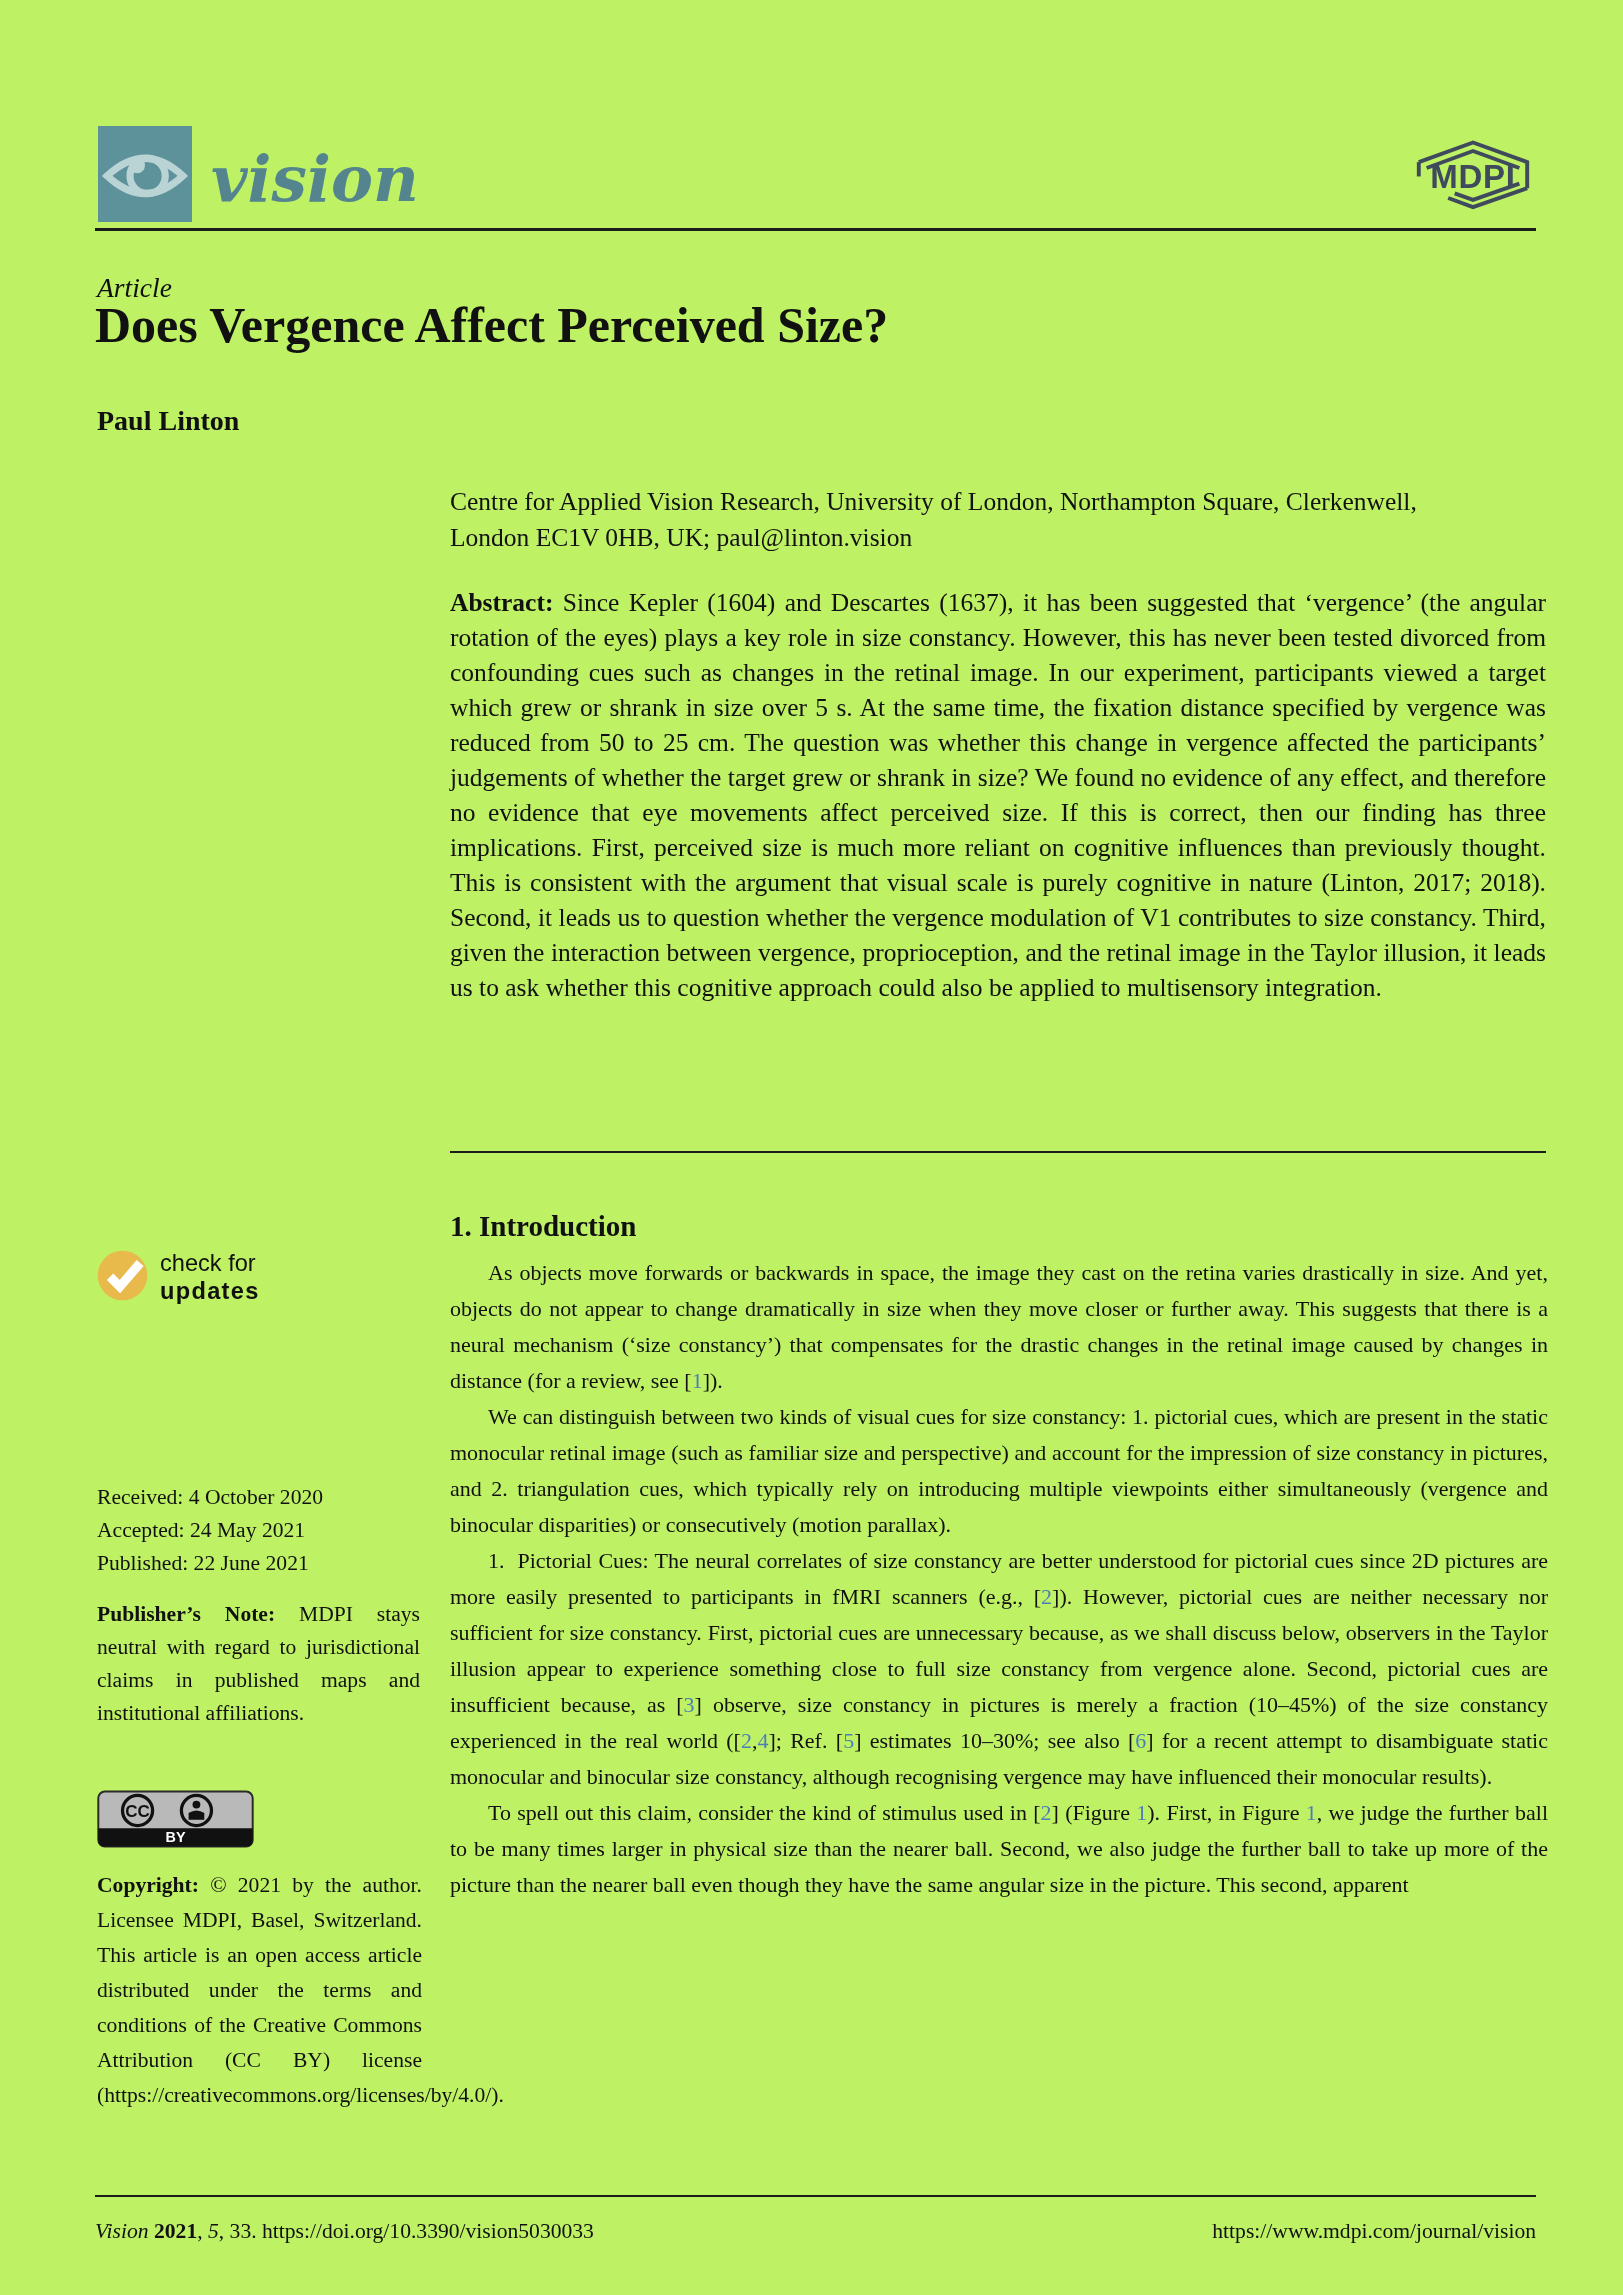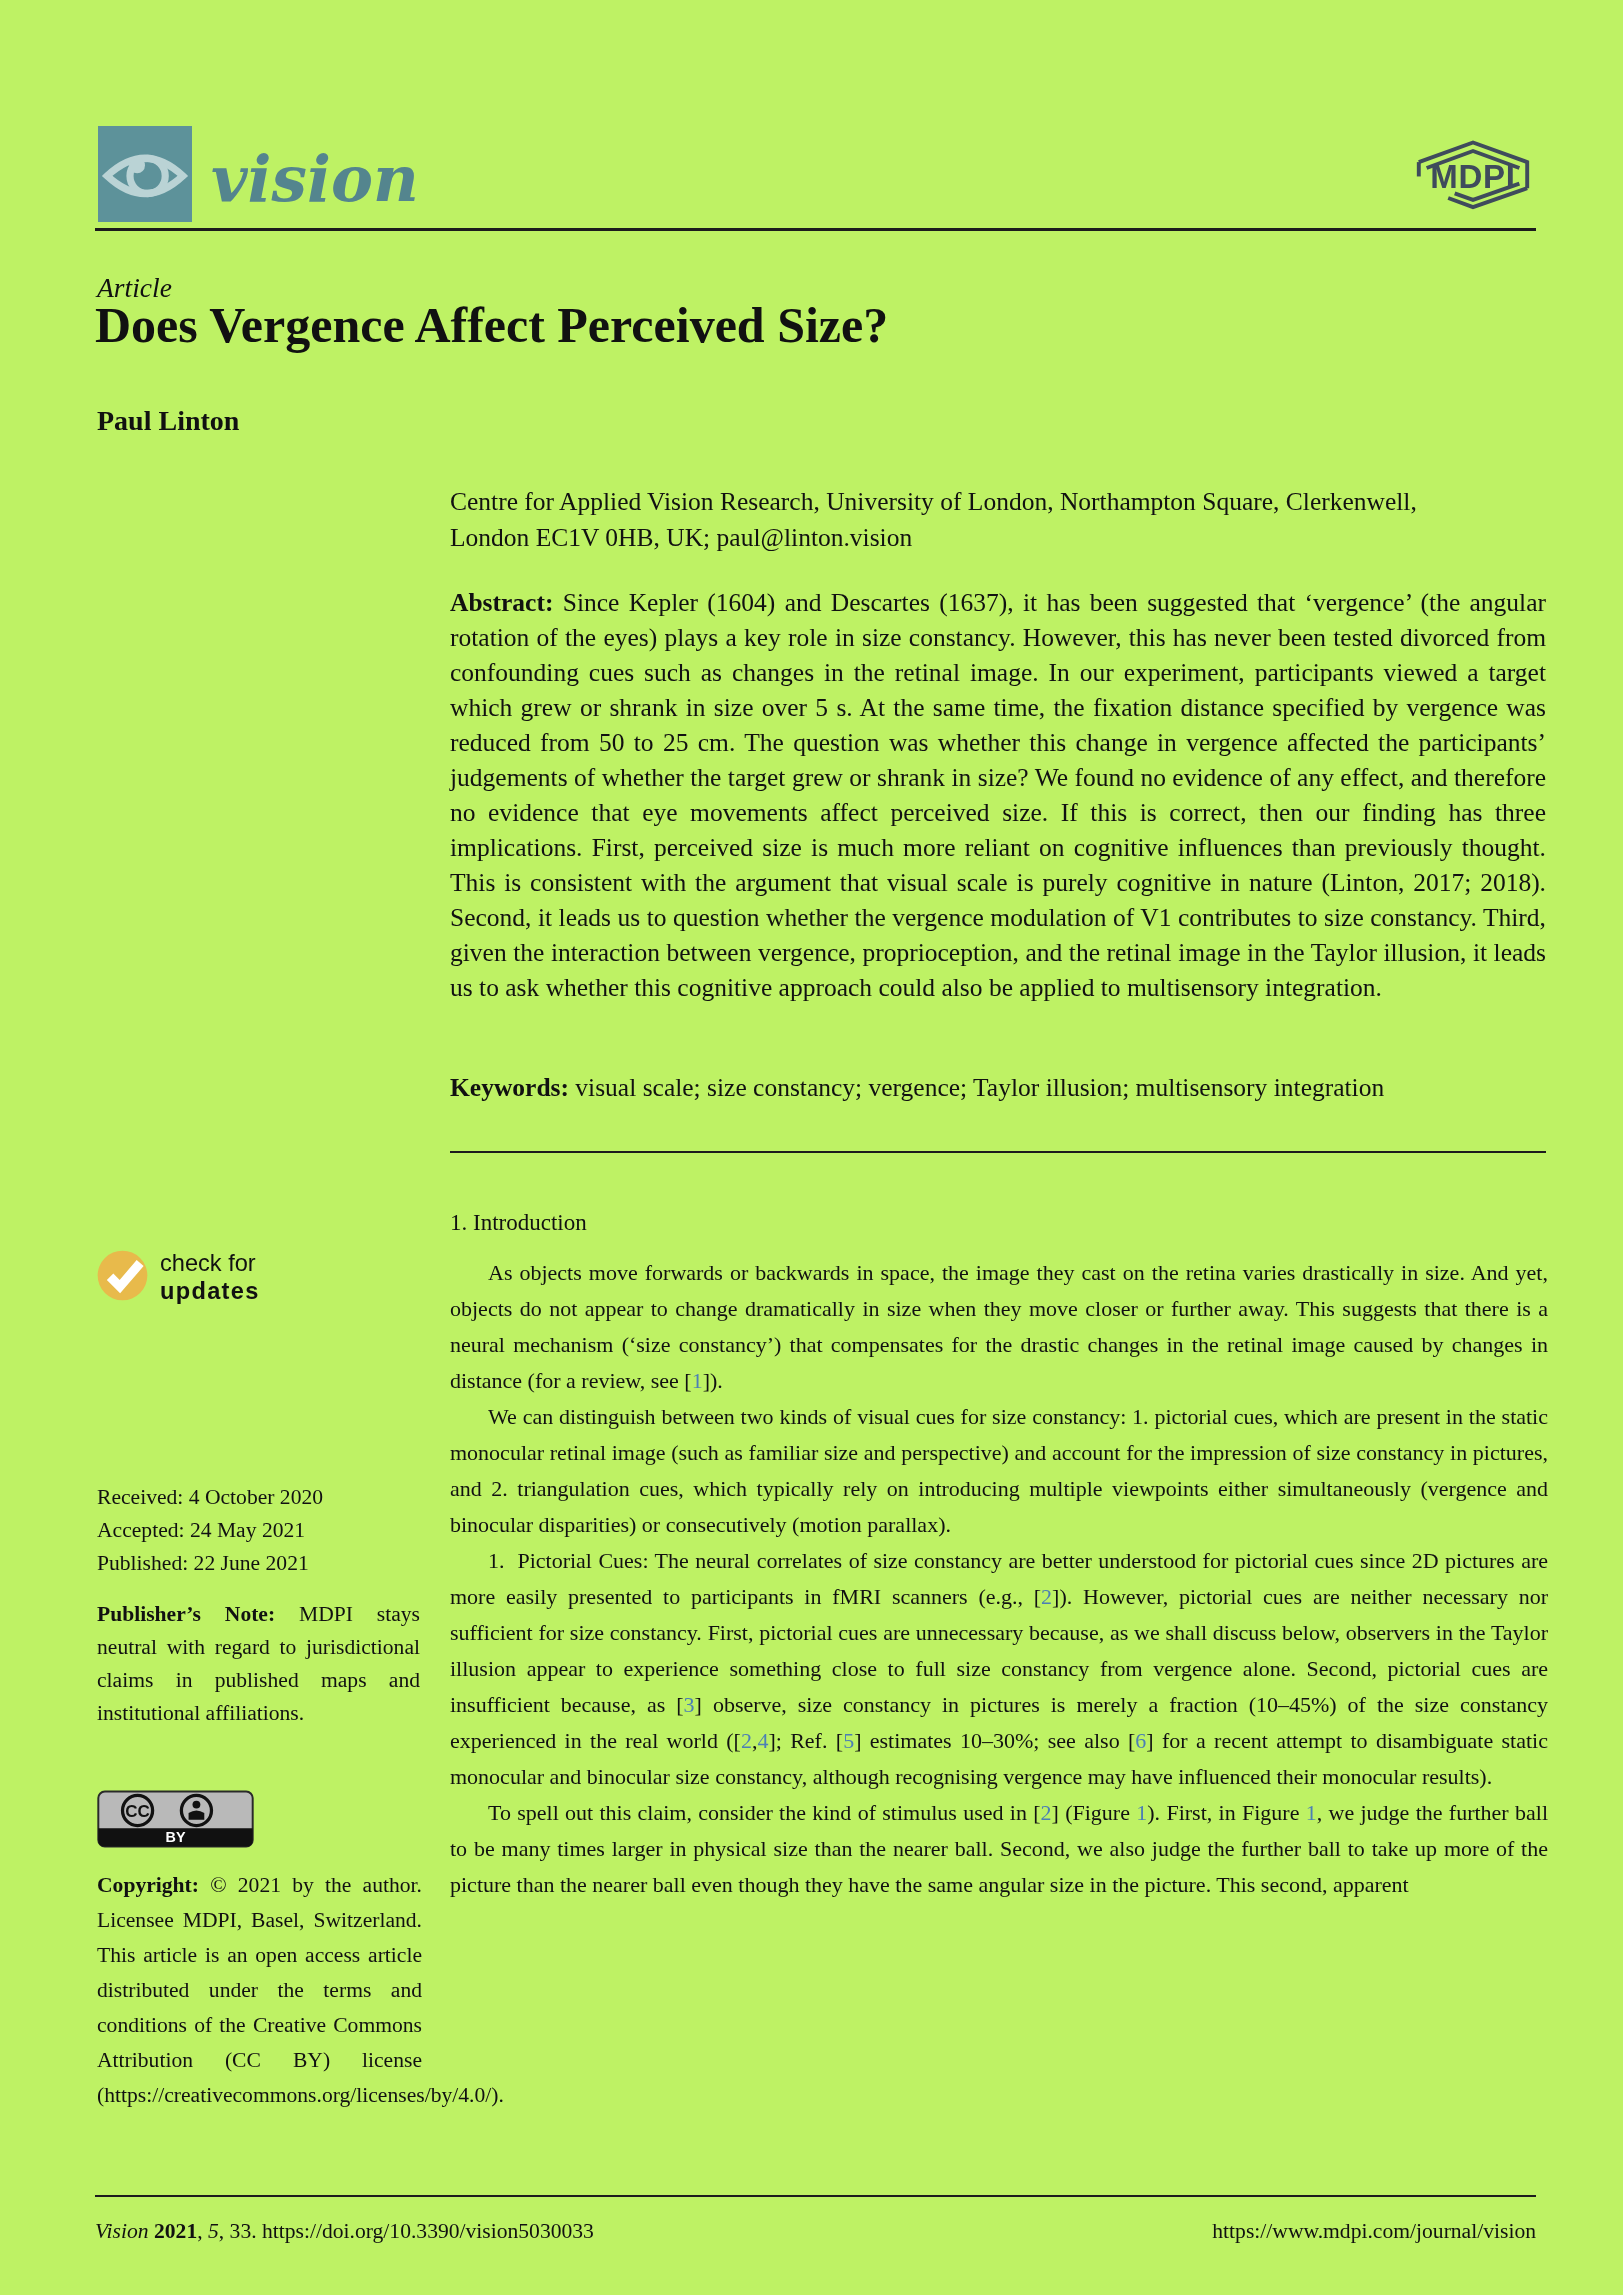--- a/index.html
+++ b/index.html
@@ -49,21 +49,20 @@
   <div class="abs" style="left:95px;top:294px;width:1447px;font-size:50px;font-weight:bold;line-height:63px;">Does Vergence Affect Perceived Size?</div>
   <div class="abs" style="left:97px;top:405px;font-size:28px;font-weight:bold;">Paul Linton</div>
 
   <div class="abs" style="left:450px;top:484px;width:1100px;font-size:25.5px;line-height:36px;">
     <div>Centre for Applied Vision Research, University of London, Northampton Square, Clerkenwell,</div>
     <div>London EC1V 0HB, UK; paul@linton.vision</div>
   </div>
 
   <div class="abs justify" style="left:450px;top:585px;width:1096px;font-size:25.5px;line-height:35px;"><span class="rt-b">Abstract: </span><span>Since Kepler (1604) and Descartes (1637), it has been suggested that ‘vergence’ (the angular rotation of the eyes) plays a key role in size constancy. However, this has never been tested divorced from confounding cues such as changes in the retinal image. In our experiment, participants viewed a target which grew or shrank in size over 5 s. At the same time, the fixation distance specified by vergence was reduced from 50 to 25 cm. The question was whether this change in vergence affected the participants’ judgements of whether the target grew or shrank in size? We found no evidence of any effect, and therefore no evidence that eye movements affect perceived size. If this is correct, then our finding has three implications. First, perceived size is much more reliant on cognitive influences than previously thought. This is consistent with the argument that visual scale is purely cognitive in nature (Linton, 2017; 2018). Second, it leads us to question whether the vergence modulation of V1 contributes to size constancy. Third, given the interaction between vergence, proprioception, and the retinal image in the Taylor illusion, it leads us to ask whether this cognitive approach could also be applied to multisensory integration.</span></div>
 
-  <div class="abs" style="left:450px;top:1070px;width:1096px;font-size:25.5px;line-height:35px;"><span class="rt-b">Keywords: </span><span>visual scale; size constancy; vergence; Taylor illusion; multisensory integration</span></div>
 
   <div class="abs rule" style="left:450px;top:1151px;width:1096px;height:2px;"></div>
 
   <div class="abs" style="left:97px;top:1245px;width:301px;height:65px;">
     <svg viewBox="0 0 78 78" width="51" height="51" style="position:absolute;left:0;top:5.2px;">
       <circle cx="39" cy="39" r="38" fill="#e8ba4b"></circle>
       <path d="M20,41 L35,56 L66,20" stroke="#ffffff" stroke-width="14" fill="none"></path>
     </svg>
     <div class="abs sans" style="left:63px;top:3.9px;font-size:23.6px;line-height:28px;color:#111;">
       <div>check for</div>
@@ -90,21 +89,21 @@
         <circle cx="152" cy="31" r="23" fill="#b9b9b9" stroke="#111111" stroke-width="5"></circle>
         <circle cx="152" cy="22" r="6" fill="#111111"></circle>
         <path d="M140,45 L140,35 Q152,27 164,35 L164,45 Z" fill="#111111"></path>
       </g>
       <text x="120" y="79" text-anchor="middle" font-family="Liberation Sans, sans-serif" font-size="22" font-weight="bold" fill="#ffffff">BY</text>
     </svg>
   </div>
 
   <div class="abs justify sidebar-text" style="left:97px;top:1851px;width:325px;line-height:35px;margin-top:17px;"><span class="rt-b">Copyright: </span><span>© 2021 by the author. Licensee MDPI, Basel, Switzerland. This article is an open access article distributed under the terms and conditions of the Creative Commons Attribution (CC BY) license (https://creativecommons.org/licenses/by/4.0/).</span></div>
 
-  <div class="abs" style="left:450px;top:1210px;font-size:23px;font-weight:normal;">1. Introduction</div>
+  <div class="abs" style="left:450px;top:1210px;font-size:29px;font-weight:bold;">1. Introduction</div>
 
   <div class="abs" style="left:450px;top:1255px;width:1098px;font-size:22px;line-height:36px;">
       <div class="para indent"><span>As objects move forwards or backwards in space, the image they cast on the retina varies drastically in size. And yet, objects do not appear to change dramatically in size when they move closer or further away. This suggests that there is a neural mechanism (‘size constancy’) that compensates for the drastic changes in the retinal image caused by changes in distance (for a review, see [</span><span class="rt-cite">1</span><span>]).</span></div>
       <div class="para indent"><span>We can distinguish between two kinds of visual cues for size constancy: 1. pictorial cues, which are present in the static monocular retinal image (such as familiar size and perspective) and account for the impression of size constancy in pictures, and 2. triangulation cues, which typically rely on introducing multiple viewpoints either simultaneously (vergence and binocular disparities) or consecutively (motion parallax).</span></div>
       <div class="para indent"><span>1.&nbsp;&nbsp;Pictorial Cues: The neural correlates of size constancy are better understood for pictorial cues since 2D pictures are more easily presented to participants in fMRI scanners (e.g., [</span><span class="rt-cite">2</span><span>]). However, pictorial cues are neither necessary nor sufficient for size constancy. First, pictorial cues are unnecessary because, as we shall discuss below, observers in the Taylor illusion appear to experience something close to full size constancy from vergence alone. Second, pictorial cues are insufficient because, as [</span><span class="rt-cite">3</span><span>] observe, size constancy in pictures is merely a fraction (10–45%) of the size constancy experienced in the real world ([</span><span class="rt-cite">2</span><span>,</span><span class="rt-cite">4</span><span>]; Ref. [</span><span class="rt-cite">5</span><span>] estimates 10–30%; see also [</span><span class="rt-cite">6</span><span>] for a recent attempt to disambiguate static monocular and binocular size constancy, although recognising vergence may have influenced their monocular results).</span></div>
       <div class="para indent"><span>To spell out this claim, consider the kind of stimulus used in [</span><span class="rt-cite">2</span><span>] (Figure </span><span class="rt-cite">1</span><span>). First, in Figure </span><span class="rt-cite">1</span><span>, we judge the further ball to be many times larger in physical size than the nearer ball. Second, we also judge the further ball to take up more of the picture than the nearer ball even though they have the same angular size in the picture. This second, apparent</span></div>
     </div>
 
   <div class="abs rule" style="left:95px;top:2195px;width:1441px;height:2px;"></div>
   <div class="abs" style="left:95px;top:2219px;font-size:21.6px;"><span class="rt-i">Vision</span><span> </span><span class="rt-b">2021</span><span>, </span><span class="rt-i">5</span><span>, 33. https://doi.org/10.3390/vision5030033</span></div>

